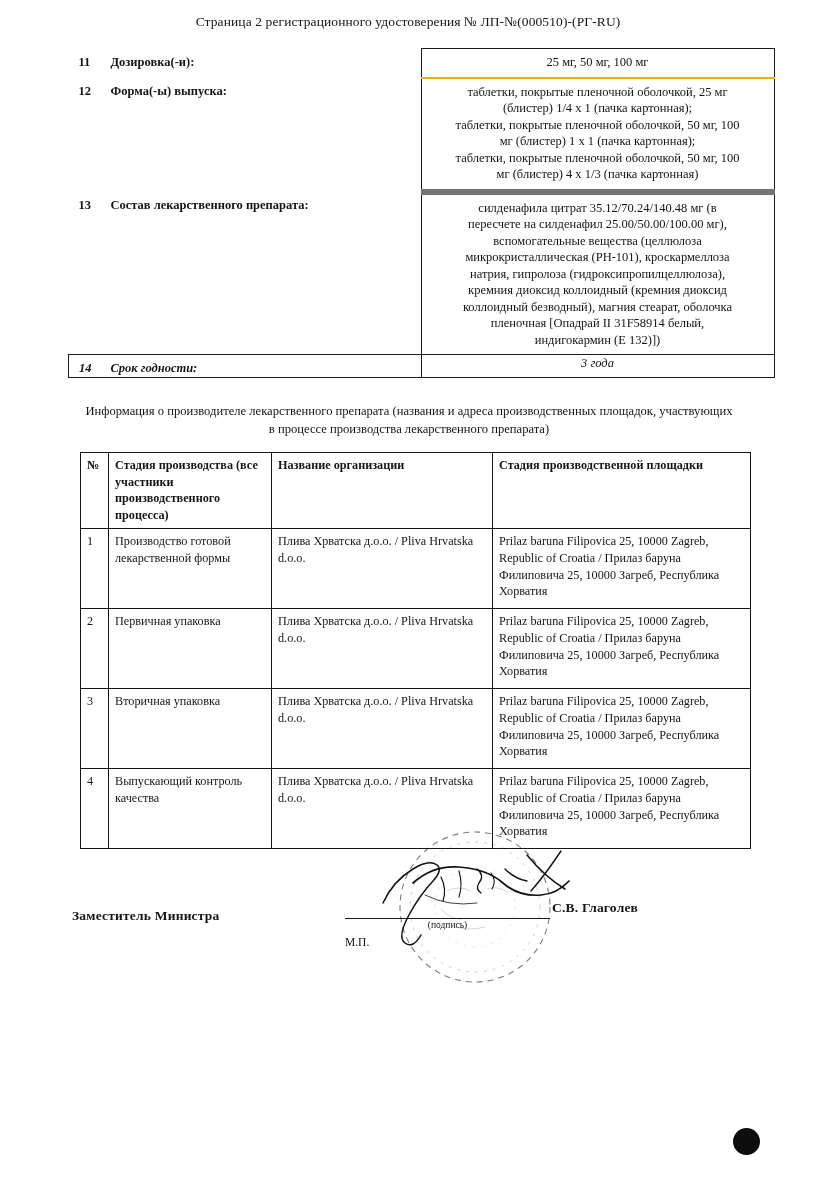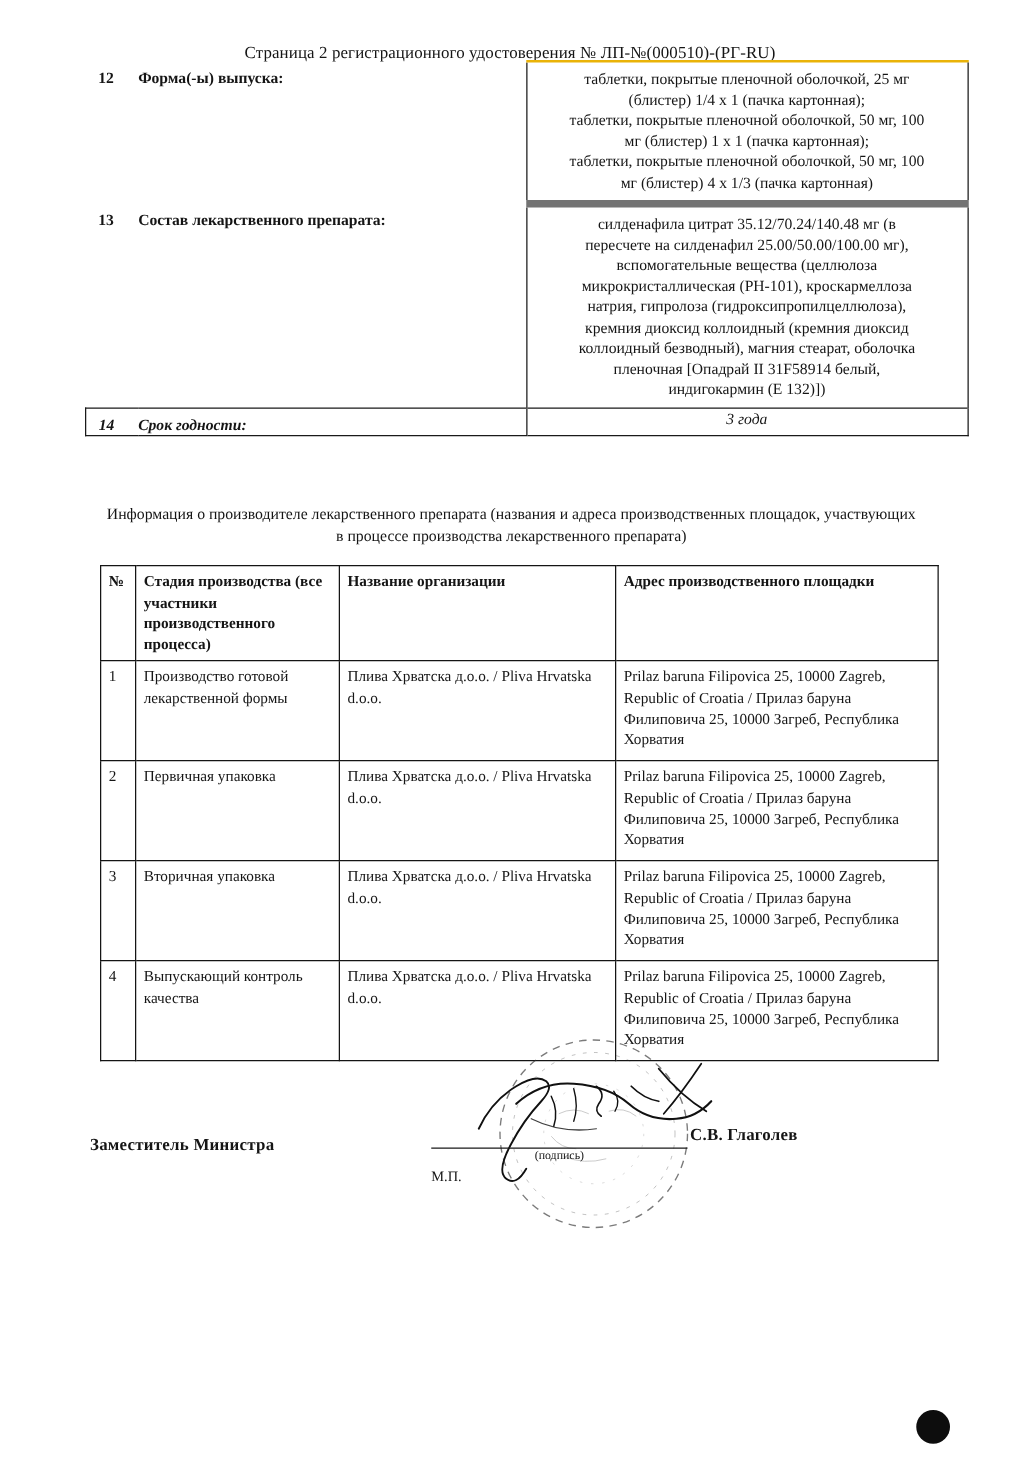--- a/index.html
+++ b/index.html
@@ -18,21 +18,20 @@
 
   
   .page-header {
     position: absolute;
     left: 0;
     top: 14px;
     width: 816px;
     text-align: center;
     font-size: 13.5px;
     letter-spacing: 0.1px;
-    margin-top: 20px;
   }
 
   
   .t1 {
     position: absolute;
     left: 68px;
     top: 48px;
     width: 682px;
     border-collapse: collapse;
     table-layout: fixed;
@@ -179,20 +178,27 @@
     background: #0d0d0d;
   }
 </style>
 </head>
 <body>
 
 <div class="page-header">Страница 2  регистрационного удостоверения № ЛП-№(000510)-(РГ-RU)</div>
 
 <table class="t1">
   <tbody>
+    <tr class="r11">
+      <td class="num">11</td>
+      <td class="lbl">Дозировка(-и):</td>
+      <td class="val">
+        <span class="val-line">25 мг, 50 мг, 100 мг</span>
+      </td>
+    </tr>
     <tr class="r12">
       <td class="num">12</td>
       <td class="lbl">Форма(-ы) выпуска:</td>
       <td class="val">
         <span class="val-line">таблетки, покрытые пленочной оболочкой, 25 мг</span>
         <span class="val-line">(блистер) 1/4 х 1 (пачка картонная);</span>
         <span class="val-line">таблетки, покрытые пленочной оболочкой, 50 мг, 100</span>
         <span class="val-line">мг (блистер) 1 х 1 (пачка картонная);</span>
         <span class="val-line">таблетки, покрытые пленочной оболочкой, 50 мг, 100</span>
         <span class="val-line">мг (блистер) 4 х 1/3 (пачка картонная)</span>
@@ -233,21 +239,21 @@
     <col class="c-num">
       <col class="c-stage">
       <col class="c-org">
       <col class="c-addr">
   </colgroup>
   <thead>
     <tr>
       <th>№</th>
       <th>Стадия производства (все участники производственного процесса)</th>
       <th>Название организации</th>
-      <th>Адрес производственного площадки</th>
+      <th>Стадия производственной площадки</th>
     </tr>
   </thead>
   <tbody>
     <tr>
       <td class="cell-num">1</td>
       <td>Производство готовой лекарственной формы</td>
       <td>Плива Хрватска д.о.о. / Pliva Hrvatska d.o.o.</td>
       <td>Prilaz baruna Filipovica 25, 10000 Zagreb, Republic of Croatia / Прилаз баруна Филиповича 25, 10000 Загреб, Республика Хорватия</td>
     </tr>
     <tr>

